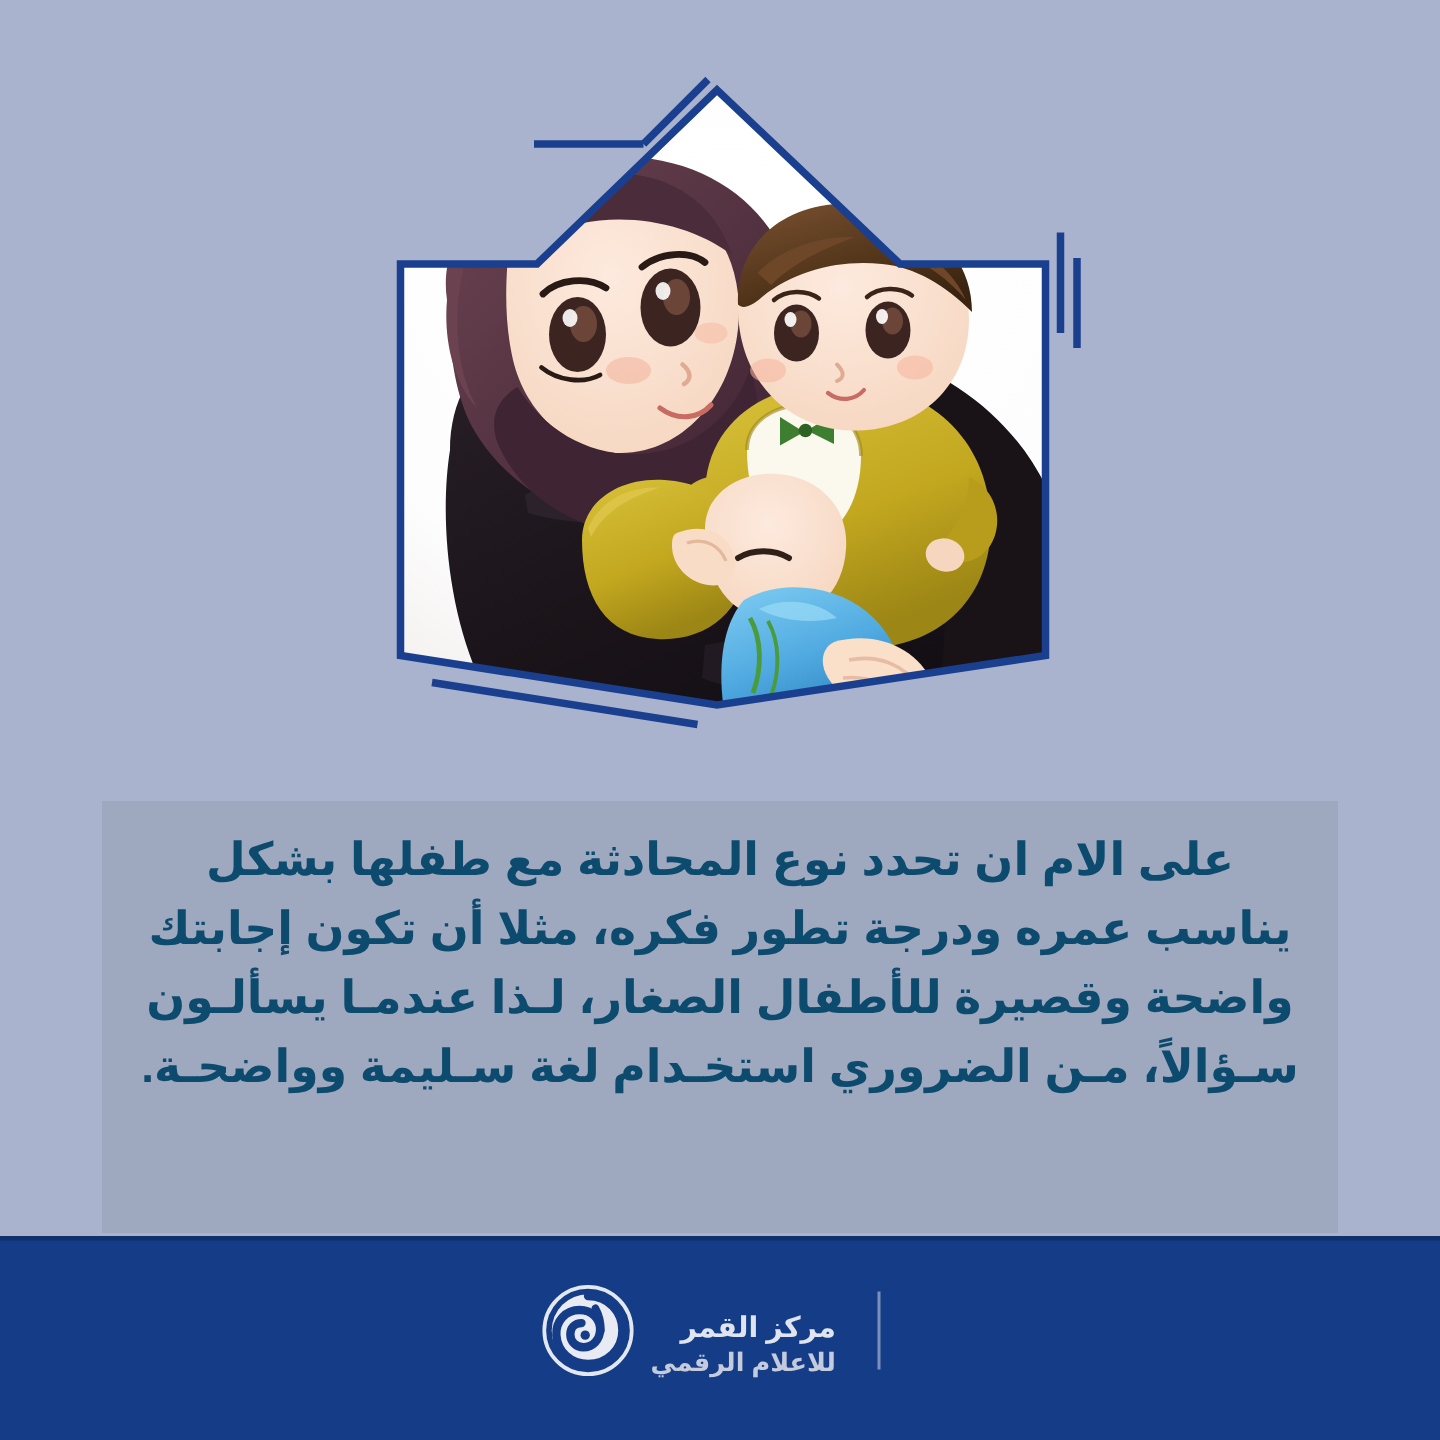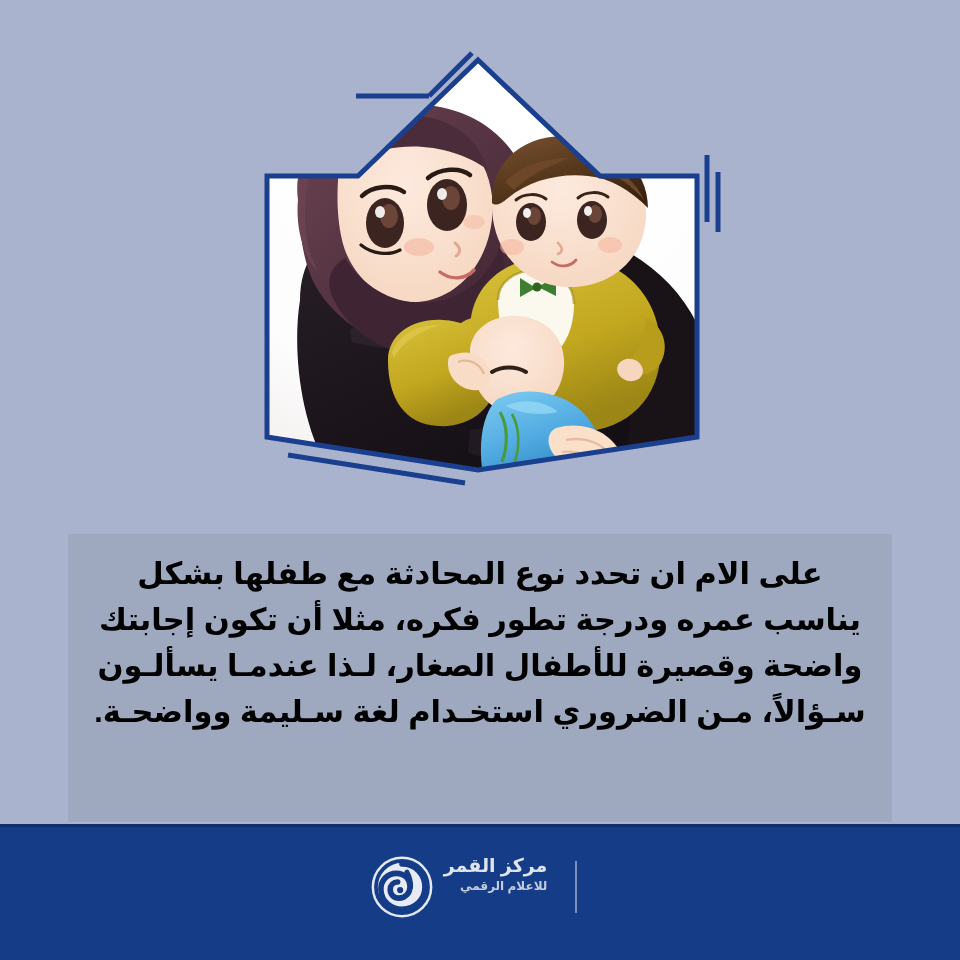--- a/index.html
+++ b/index.html
@@ -16,49 +16,49 @@
   #hero svg{position:absolute;left:0;top:0;}
 
   
   #text-panel{
     position:absolute;left:68px;top:534px;width:824px;height:288px;
     background:#9ea8bf;
   }
   #body-text{
     position:absolute;left:14px;right:14px;top:16px;
     direction:rtl;text-align:center;
-    color:#000000;
+    color:#0c4a6e;
     font-size:30.5px;
     line-height:46px;
     font-weight:700;
     letter-spacing:0.2px;
     white-space:pre-line;
   }
 
   
   #footer{
     position:absolute;left:0;top:824px;width:960px;height:136px;
     background:#153d87;
     border-top:3px solid #0f2f6d;
     box-sizing:border-box;
   }
   #footer-inner{
     position:absolute;left:0;top:14px;width:960px;height:92px;
     display:flex;align-items:center;justify-content:center;gap:16px;
   }
 
   
-  .brand{display:flex;align-items:flex-start;gap:11px;}
+  .brand{display:flex;align-items:flex-end;gap:11px;}
   .brand-mark{width:62px;height:62px;flex:0 0 auto;}
   .brand-words{
     direction:rtl;text-align:right;line-height:1.08;
     color:#dfe4ef;
   }
   .brand-name{font-size:19px;font-weight:700;letter-spacing:0.3px;}
-  .brand-sub{font-size:12px;font-weight:700;color:#c4cbdd;margin-top:3px;}
+  .brand-sub{font-size:17px;font-weight:700;color:#c4cbdd;margin-top:3px;}
 
   .footer-divider{
     width:2px;height:52px;background:#8e9dc4;opacity:.85;flex:0 0 auto;
     margin:0 12px;
   }
 
   .brand2{width:118px;height:86px;flex:0 0 auto;}
 </style>
 </head>
 <body>

